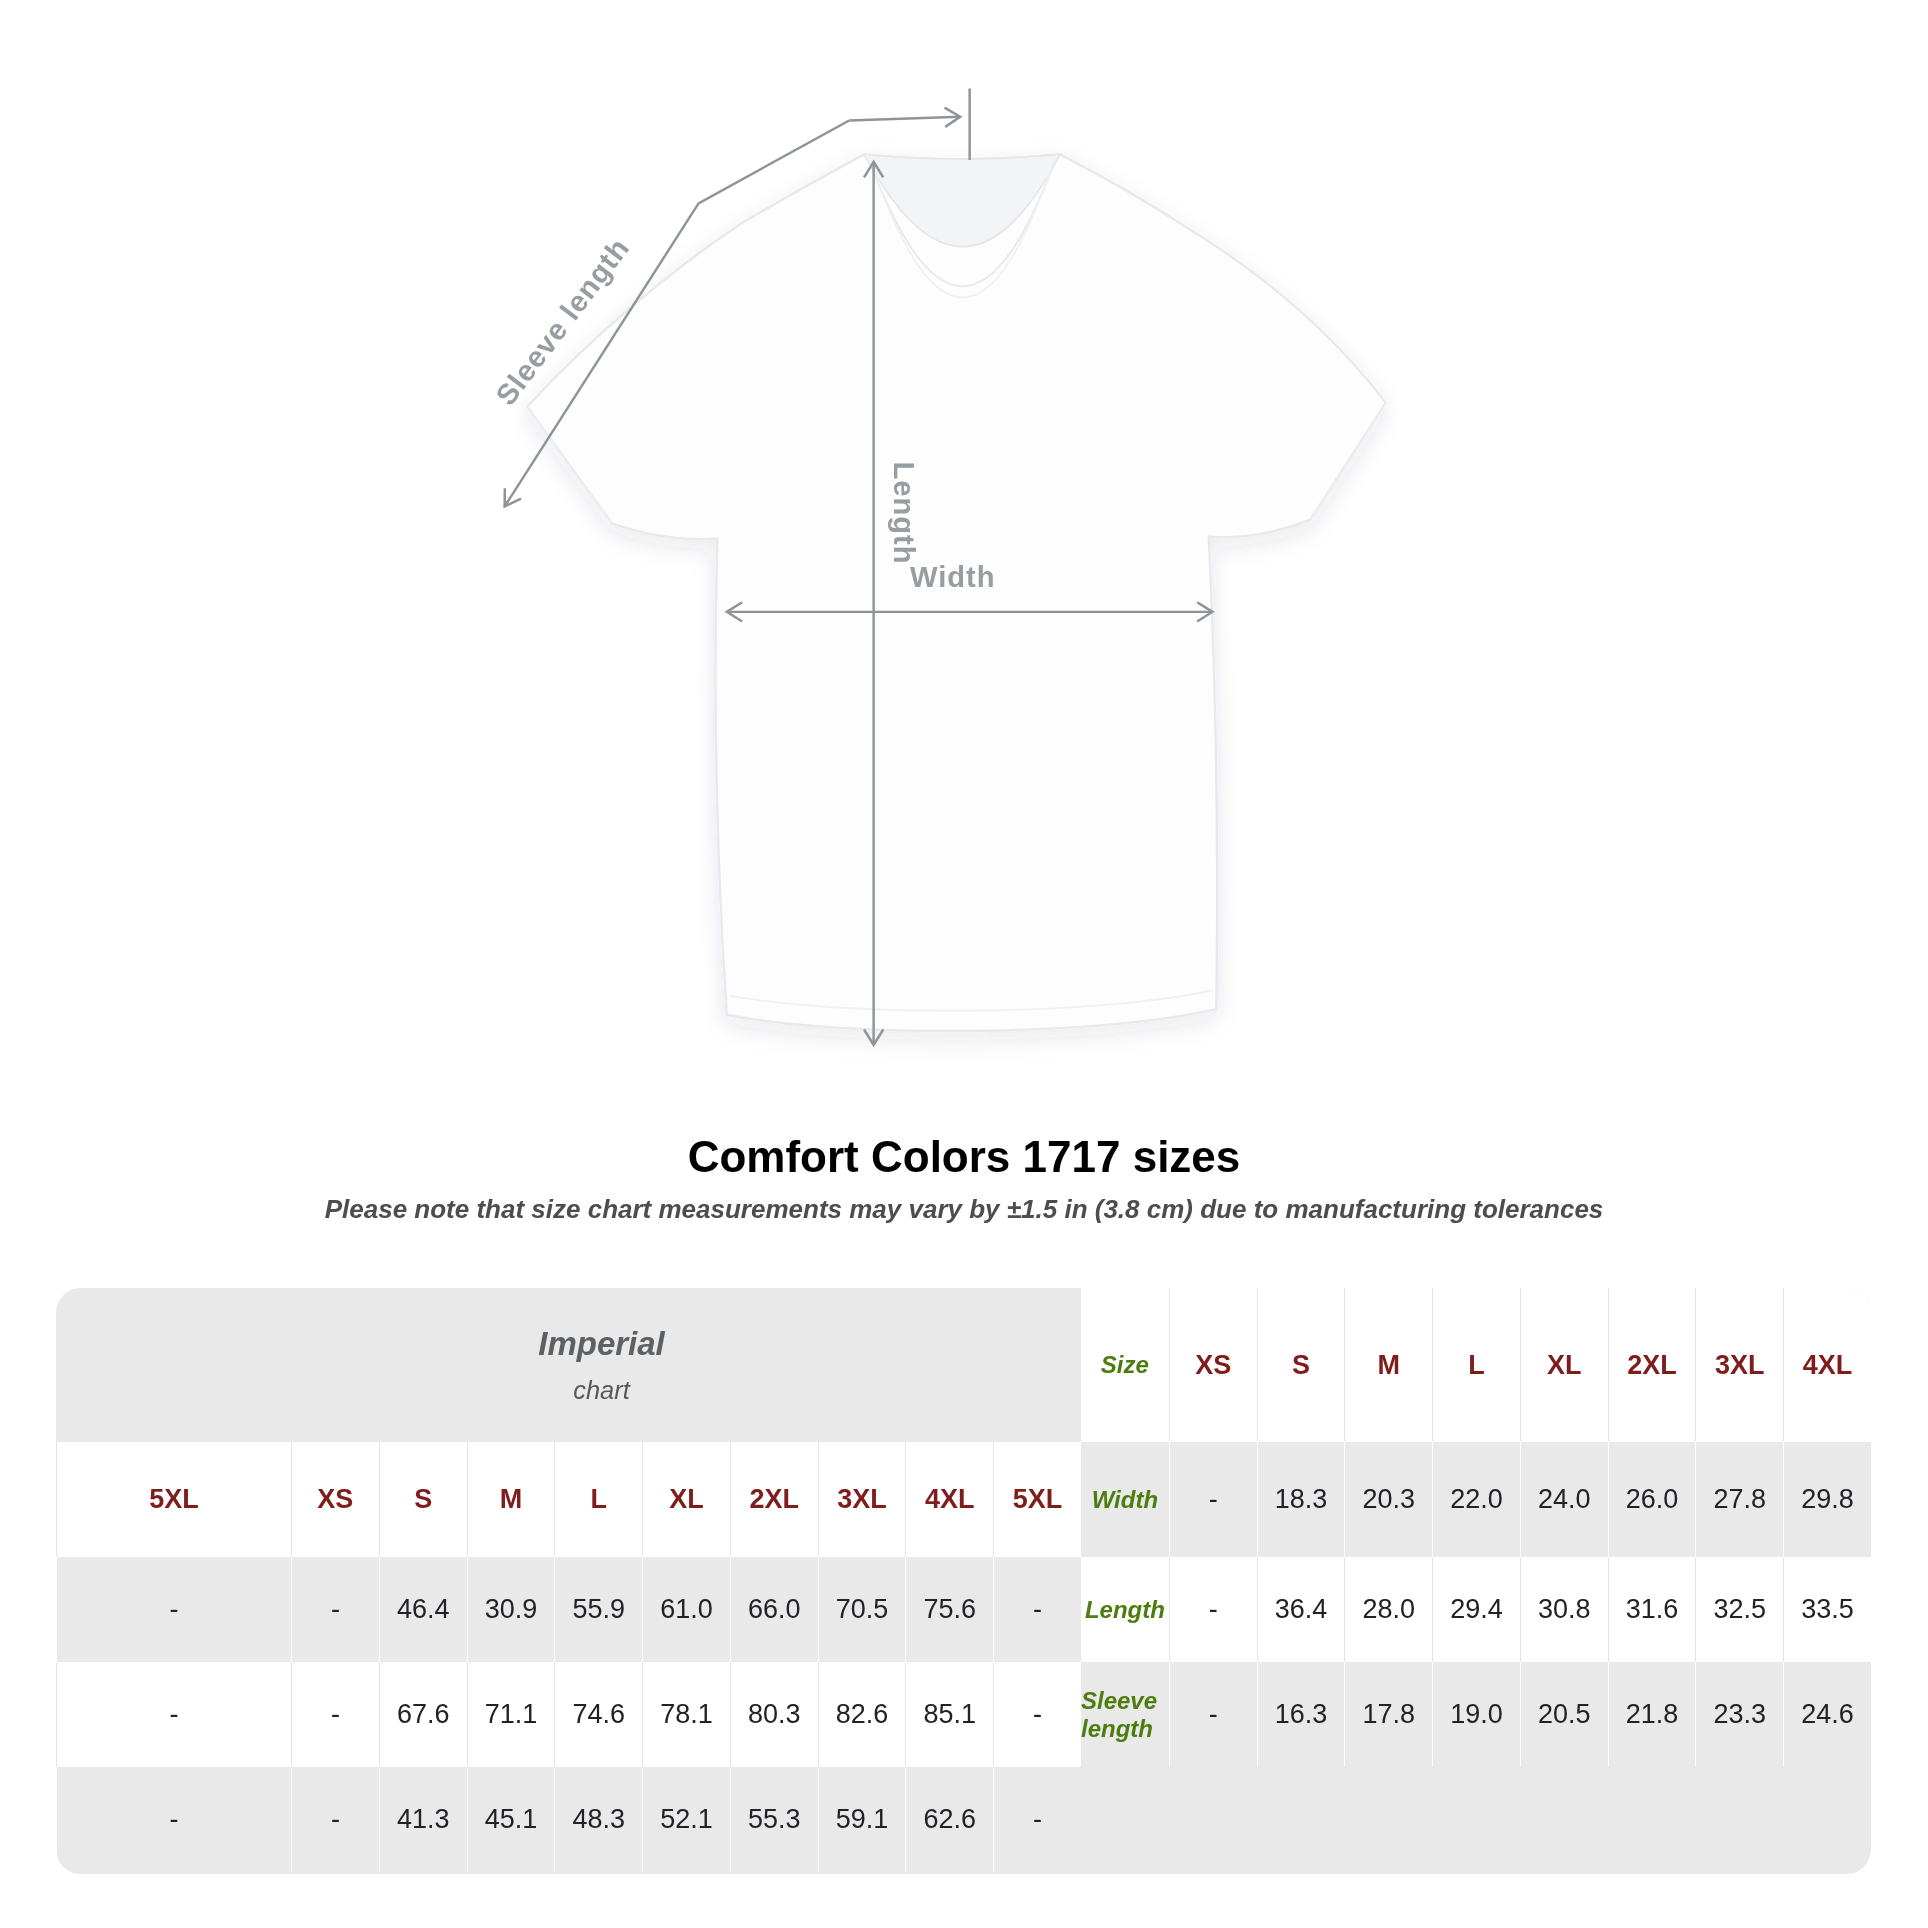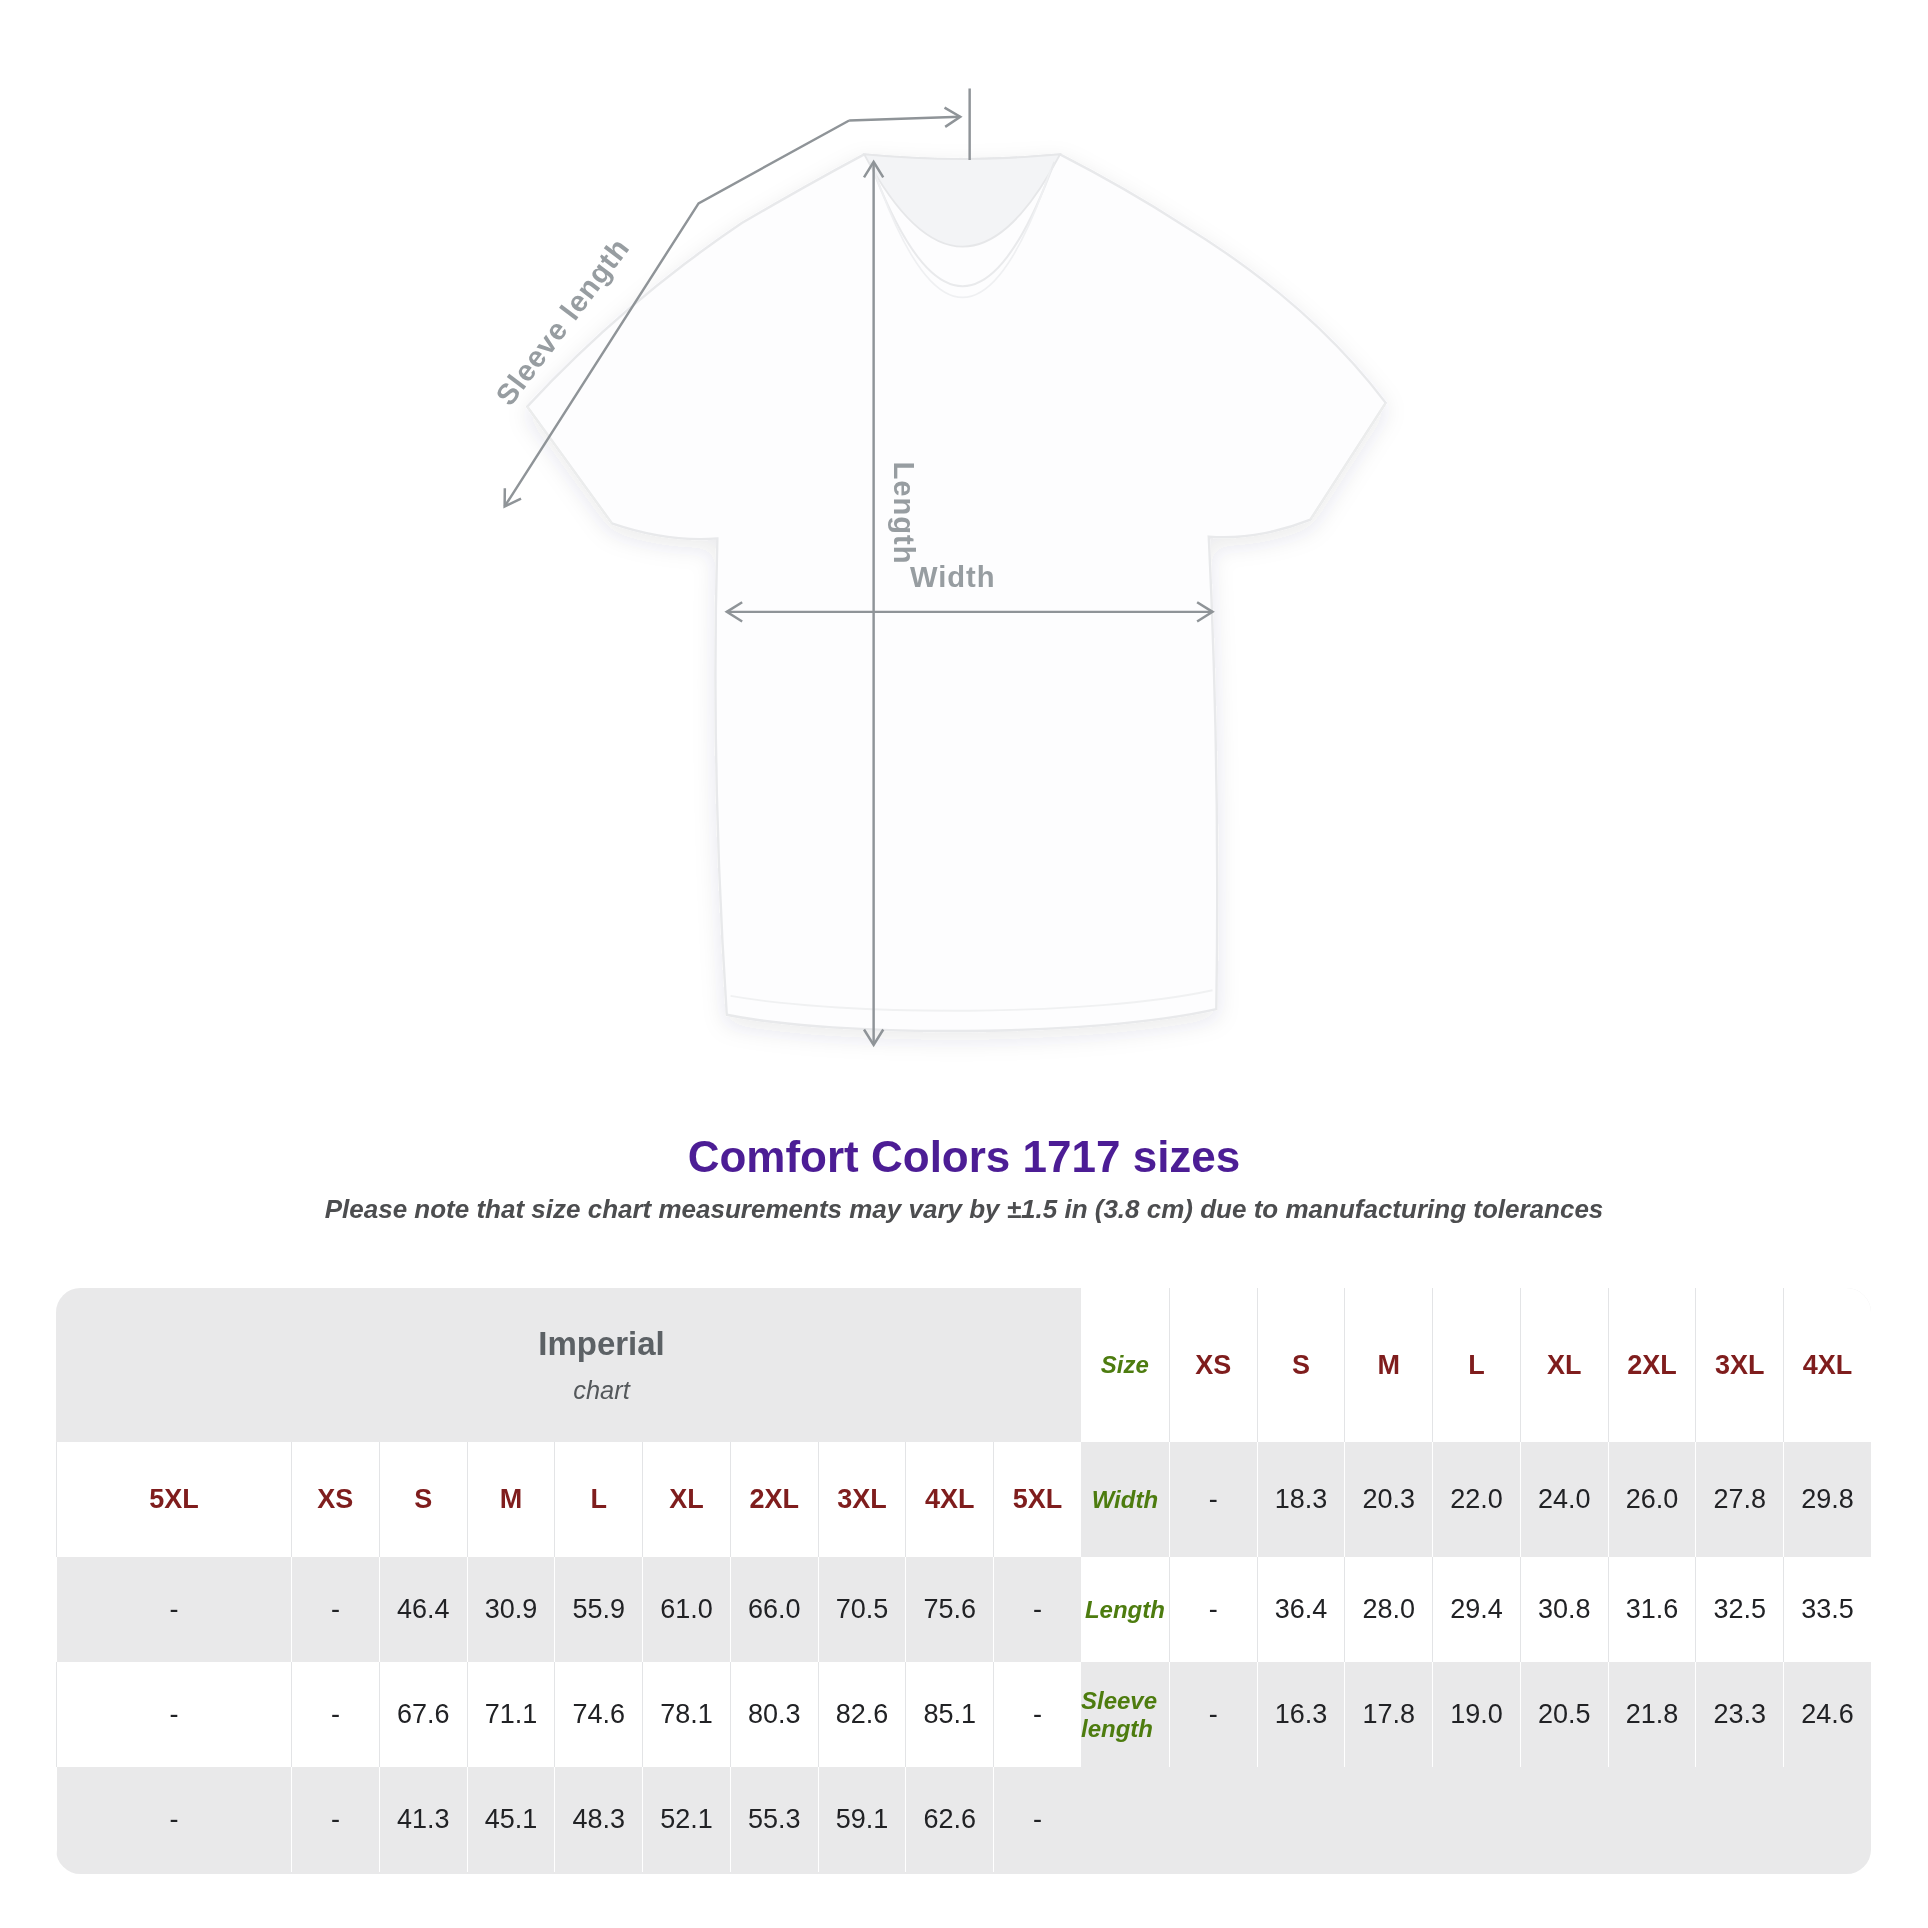--- a/index.html
+++ b/index.html
@@ -6,37 +6,37 @@
   #canvas{
     position:relative;width:1928px;height:1928px;background:#ffffff;overflow:hidden;
     font-family:"Liberation Sans", sans-serif;
   }
   
   #diagram{position:absolute;left:0;top:0;width:1928px;height:1139px;}
   .diag-label{font-family:"Liberation Sans",sans-serif;font-weight:bold;font-size:31px;fill:#979da1;letter-spacing:1px;}
   
   .title{
     position:absolute;left:0;top:1132px;width:1928px;text-align:center;
-    font-size:44px;font-weight:bold;color:#4c1d95;
+    font-size:44px;font-weight:bold;color:#000000;
   }
   .subtitle{
     position:absolute;left:0;top:1194px;width:1928px;text-align:center;
     font-size:26px;font-style:italic;color:#4c4d4f;font-weight:bold;
   }
   
   .tbl{
     position:absolute;left:56px;top:1288px;width:1815px;height:586px;
     background:#e9e9ea;border-radius:24.5px;overflow:hidden;
     display:grid;grid-template-columns:235px repeat(18,1fr);
     grid-template-rows:154px 115px 105px 105px 105px;
   }
   .band{grid-row:1;display:flex;flex-direction:column;align-items:center;justify-content:center;gap:13px;}
   .band-left{grid-column:1 / span 10;padding-left:66px;}
   .band-right{grid-column:11 / span 9;}
-  .band-label{font-size:33px;font-weight:bold;color:#5c6165;}
+  .band-label{font-size:33px;font-weight:bold;font-style:italic;color:#5c6165;}
   .band-sub{font-size:25.4px;font-style:italic;color:#54585b;}
   .cell{display:flex;align-items:center;justify-content:center;}
   .white{background:#ffffff;}
   .grayrow{background:transparent;}
   .sep-gray{border-left:1.9px solid #e3e4e6;}
   .sep-white{border-left:1.9px solid #ffffff;}
   .sizehead{font-weight:bold;color:#7f1d1d;font-size:27px;}
   .rowlabel{font-weight:bold;color:#4d7c0f;font-size:24px;font-style:italic;}
   .val{color:#212225;font-size:27px;}
 </style>

